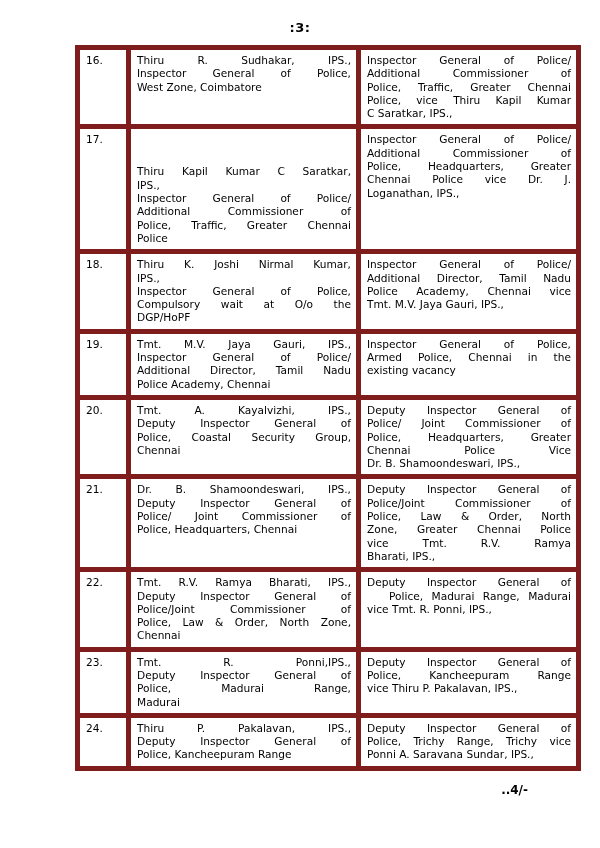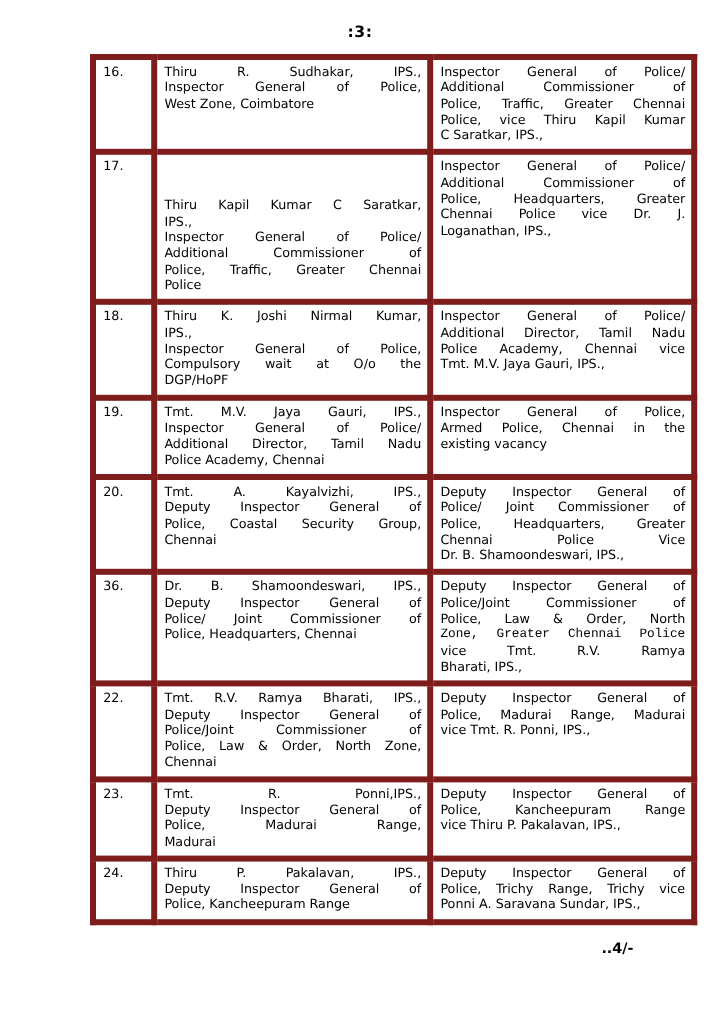--- a/index.html
+++ b/index.html
@@ -154,48 +154,48 @@
             </td>
             <td class="col-to">
               <span class="cell-line" style="text-align: justify; text-align-last: justify;">Deputy Inspector General of</span>
               <span class="cell-line" style="text-align: justify; text-align-last: justify;">Police/ Joint Commissioner of</span>
               <span class="cell-line" style="text-align: justify; text-align-last: justify;">Police, Headquarters, Greater</span>
               <span class="cell-line" style="text-align: justify; text-align-last: justify;">Chennai Police Vice</span>
               <span class="cell-line">Dr. B. Shamoondeswari, IPS.,</span>
             </td>
           </tr>
           <tr>
-            <td class="col-sno">36.</td>
+            <td class="col-sno">21.</td>
             <td class="col-from">
               <span class="cell-line" style="text-align: justify; text-align-last: justify;">Dr. B. Shamoondeswari, IPS.,</span>
               <span class="cell-line" style="text-align: justify; text-align-last: justify;">Deputy Inspector General of</span>
               <span class="cell-line" style="text-align: justify; text-align-last: justify;">Police/ Joint Commissioner of</span>
               <span class="cell-line">Police, Headquarters, Chennai</span>
             </td>
             <td class="col-to">
               <span class="cell-line" style="text-align: justify; text-align-last: justify;">Deputy Inspector General of</span>
               <span class="cell-line" style="text-align: justify; text-align-last: justify;">Police/Joint Commissioner of</span>
               <span class="cell-line" style="text-align: justify; text-align-last: justify;">Police, Law &amp; Order, North</span>
-              <span class="cell-line" style="text-align: justify; text-align-last: justify; font-family: Liberation Mono, monospace;">Zone, Greater Chennai Police</span>
+              <span class="cell-line" style="text-align: justify; text-align-last: justify;">Zone, Greater Chennai Police</span>
               <span class="cell-line" style="text-align: justify; text-align-last: justify;">vice  Tmt. R.V. Ramya</span>
               <span class="cell-line">Bharati, IPS.,</span>
             </td>
           </tr>
           <tr>
             <td class="col-sno">22.</td>
             <td class="col-from">
               <span class="cell-line" style="text-align: justify; text-align-last: justify;">Tmt. R.V. Ramya Bharati, IPS.,</span>
               <span class="cell-line" style="text-align: justify; text-align-last: justify;">Deputy Inspector General of</span>
               <span class="cell-line" style="text-align: justify; text-align-last: justify;">Police/Joint Commissioner of</span>
               <span class="cell-line" style="text-align: justify; text-align-last: justify;">Police, Law &amp; Order, North Zone,</span>
               <span class="cell-line">Chennai</span>
             </td>
             <td class="col-to">
               <span class="cell-line" style="text-align: justify; text-align-last: justify;">Deputy Inspector General of</span>
-              <span class="cell-line" style="text-align: justify; text-align-last: justify;">Police, Madurai Range, Madurai</span>
+              <span class="cell-line" style="text-align: justify; text-align-last: justify; margin-left: 22px;">Police, Madurai Range, Madurai</span>
               <span class="cell-line">vice  Tmt. R. Ponni, IPS.,</span>
             </td>
           </tr>
           <tr>
             <td class="col-sno">23.</td>
             <td class="col-from">
               <span class="cell-line" style="text-align: justify; text-align-last: justify;">Tmt. R. Ponni,IPS.,</span>
               <span class="cell-line" style="text-align: justify; text-align-last: justify;">Deputy Inspector  General of</span>
               <span class="cell-line" style="text-align: justify; text-align-last: justify;">Police,  Madurai  Range,</span>
               <span class="cell-line">Madurai</span>

